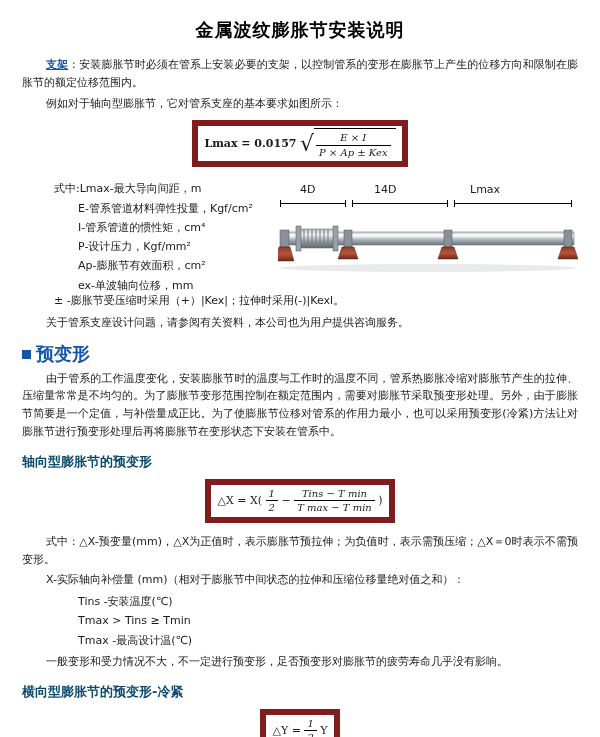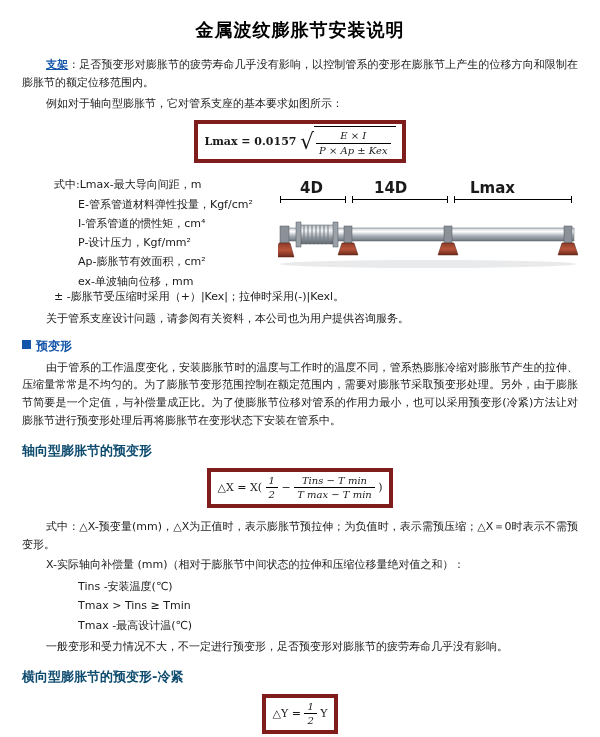--- a/index.html
+++ b/index.html
@@ -25,21 +25,21 @@
   h1.doc-title {
     margin: 6px 0 14px 0;
     text-align: center;
     font-size: 18px;
     font-weight: bold;
     letter-spacing: 1px;
     color: #000;
   }
   .sec-head {
     font-weight: bold;
-    font-size: 12px;
+    font-size: 18px;
     color: #1355a8;
     margin: 10px 0 4px 0;
   }
   .sec-head .sq {
     display: inline-block;
     width: 9px;
     height: 9px;
     background: #1355a8;
     margin-right: 5px;
     vertical-align: 1px;
@@ -92,22 +92,22 @@
   }
   .right-col {
     position: absolute;
     right: 0;
     top: 6px;
     width: 300px;
   }
   .dim-row {
     position: relative;
     height: 16px;
-    font-weight: bold;
-    font-size: 15px;
+    font-weight: normal;
+    font-size: 11px;
   }
   .dim-row span {
     position: absolute;
     top: 0;
   }
   .rule-row {
     position: relative;
     height: 9px;
   }
   .rule {
@@ -162,35 +162,35 @@
     display: inline-block;
     border-top: 1px solid #000;
     padding: 2px 5px 0 2px;
     vertical-align: middle;
   }
   .math {
     font-family: "DejaVu Serif", "Liberation Serif", serif;
   }
   .eqbox {
     display: inline-block;
-    border: 4px solid #7f1d1d;
+    border: 6px solid #7f1d1d;
     padding: 2px 6px;
     background: #fff;
   }
   .note-indent { padding-left: 24px; }
 </style>
 </head>
 <body>
 
 <div class="page">
 
   <h1 class="doc-title">金属波纹膨胀节安装说明</h1>
 
   <p class="para indent">
-    <span class="sq"></span><span class="sec-head-black" style="color:#1355a8;text-decoration:underline;">支架</span>：<span>足否预变形对膨胀节的疲劳寿命几乎没有影响，以控制管系的变形在膨胀节上产生的位移方向和限制在膨胀节的额定位移范围内。</span>
+    <span class="sq"></span><span class="sec-head-black" style="color:#1355a8;text-decoration:underline;">支架</span>：<span>安装膨胀节时必须在管系上安装必要的支架，以控制管系的变形在膨胀节上产生的位移方向和限制在膨胀节的额定位移范围内。</span>
   </p>
 
   <p class="para indent">例如对于轴向型膨胀节，它对管系支座的基本要求如图所示：</p>
 
   <div class="formula-box">
     <span class="eqbox math">
       <b style="font-style:normal;">Lmax = 0.0157</b>
       <span class="sqrt">
         <span class="sqrt-sign">√</span><span class="sqrt-body"><span class="frac"><span class="num">E × I</span><span class="den">P × Ap ± Kex</span></span></span>
       </span>

